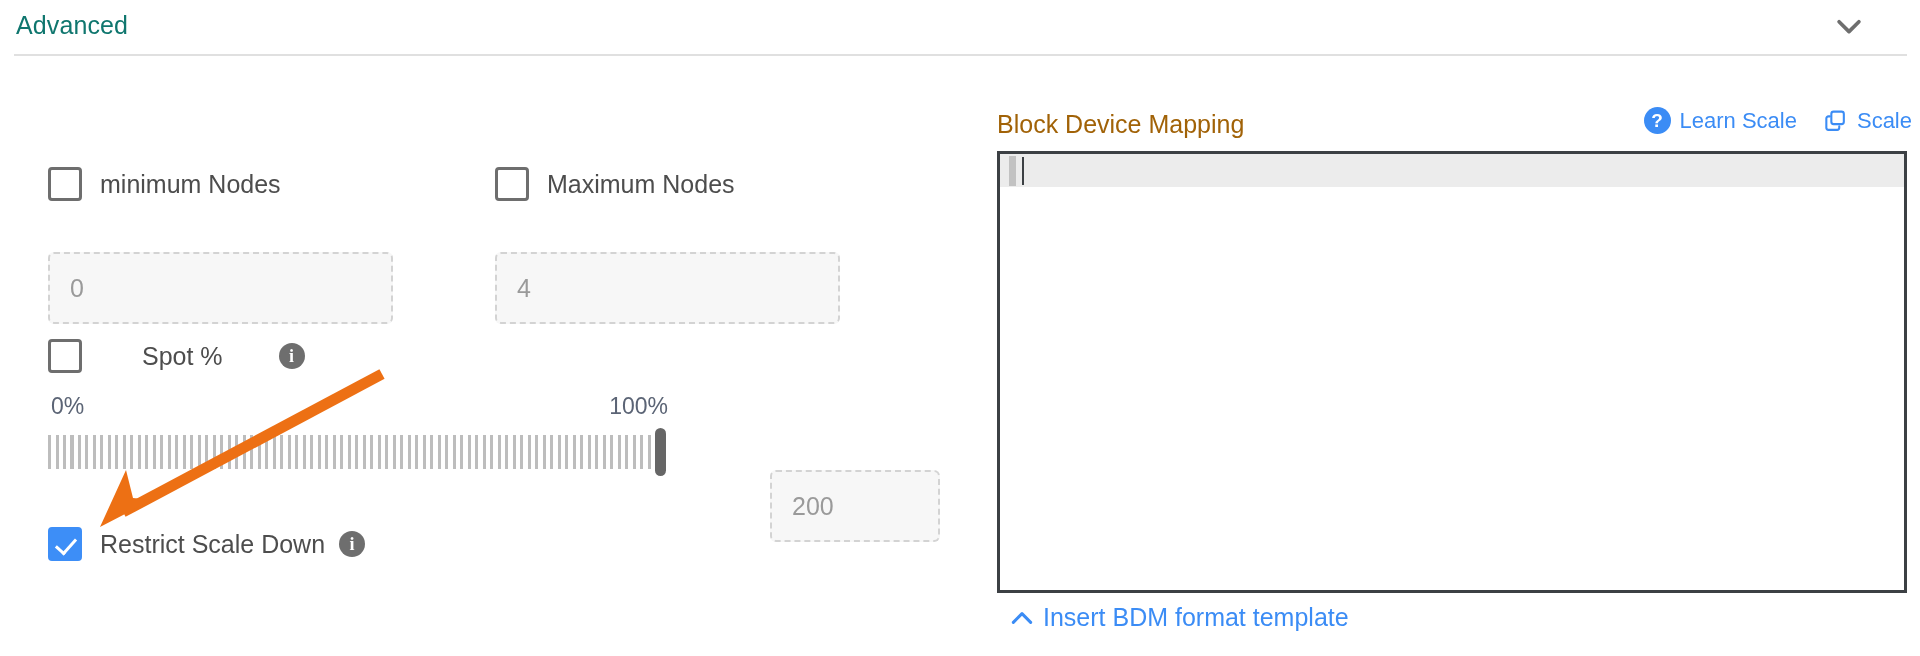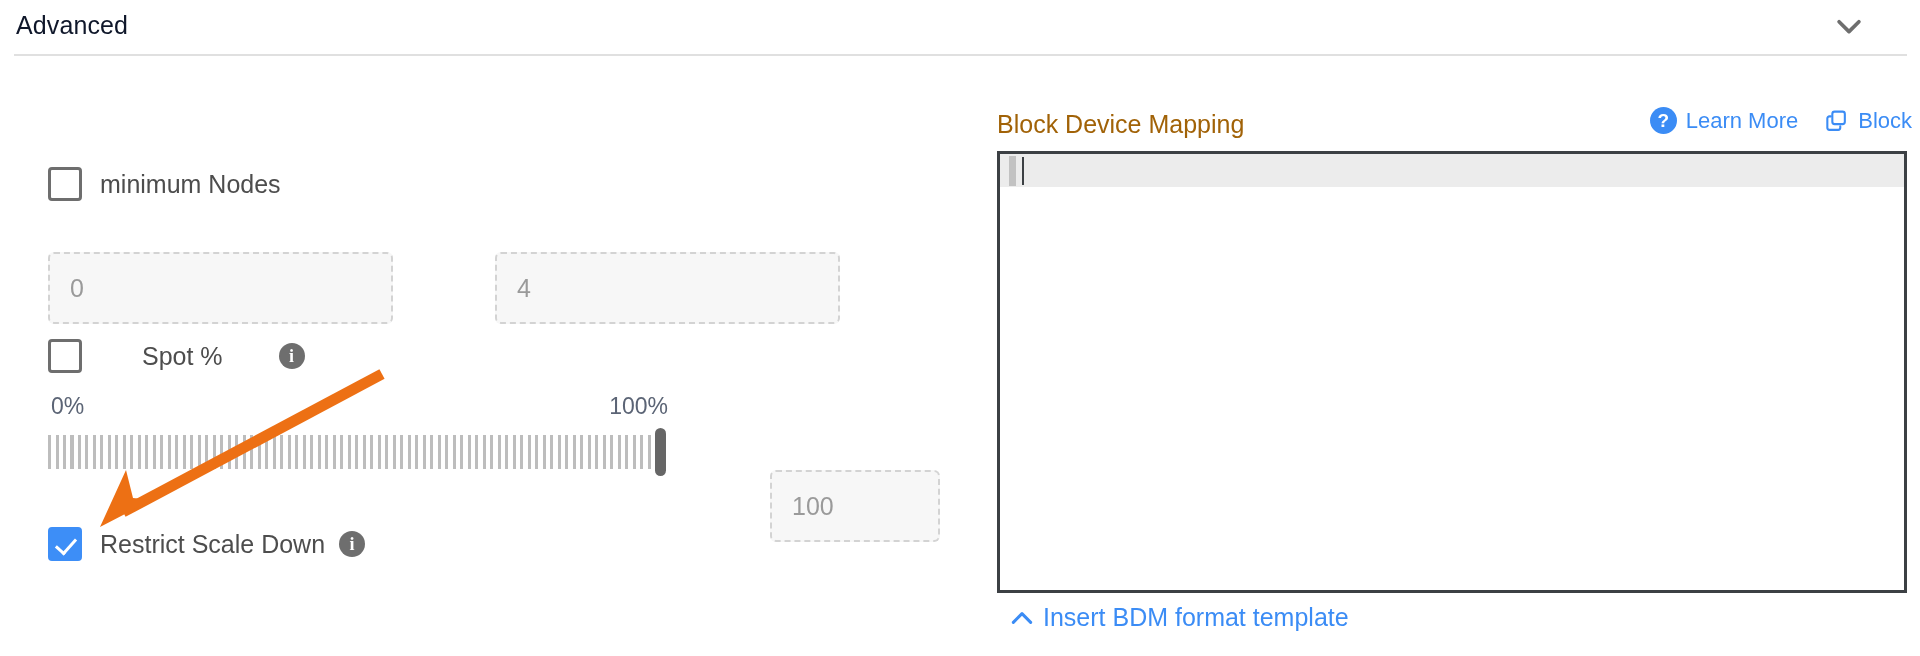--- a/index.html
+++ b/index.html
@@ -21,21 +21,21 @@
     position: absolute;
     left: 0; top: 0;
     width: 1920px;
     height: 55px;
   }
   .section-title {
     position: absolute;
     left: 16px;
     top: 11px;
     font-size: 25px;
-    color: #0f172a;
+    color: #0f766e;
     letter-spacing: .1px;
   }
   .collapse-toggle {
     position: absolute;
     right: 54px;
     top: 9px;
     width: 34px;
     height: 34px;
     cursor: pointer;
   }
@@ -310,58 +310,62 @@
 <div class="section-rule"></div>
 
 <div class="left-col">
 
   <div class="cb-row" style="left:48px; top:112px;">
     <div class="checkbox"></div>
     <div class="cb-label">minimum Nodes</div>
   </div>
   <div class="num-input" style="left:48px; top:197px; width:345px; height:72px;">0</div>
 
+  <div class="cb-row" style="left:495px; top:112px;">
+    <div class="checkbox"></div>
+    <div class="cb-label">Maximum Nodes</div>
+  </div>
   <div class="num-input" style="left:495px; top:197px; width:345px; height:72px;">4</div>
 
   <div class="cb-row" style="left:48px; top:284px;gap:42px;">
     <div class="checkbox"></div>
     <div class="cb-label">Spot %</div>
     <div class="info-icon">i</div>
   </div>
 
   <div class="slider-wrap">
     <div class="slider-min">0%</div>
     <div class="slider-max">100%</div>
     <div class="slider-track"></div>
     <div class="slider-thumb"></div>
   </div>
-  <div class="num-input slider-input" style="position:absolute;">100</div>
+  <div class="num-input slider-input" style="position:absolute;">200</div>
 
   <div class="cb-row" style="left:48px; top:472px;align-items:center;">
     <div class="checkbox checked"></div>
     <div class="cb-label">Restrict Scale Down</div>
     <div class="info-icon">i</div>
   </div>
 </div>
 
 <div class="right-col">
 
   <div class="bdm-title">Block Device Mapping</div>
 
   <div class="bdm-actions">
     <div class="action-link">
       <span class="help-badge">?</span>
-      <span>Learn More</span>
+      <span>Learn Scale</span>
     </div>
     <div class="action-link">
       <svg width="25" height="25" viewBox="0 0 24 24">
         <rect x="8" y="3.5" width="12" height="12" rx="2.2" fill="none" stroke="#3b8cf5" stroke-width="2"></rect>
         <path d="M15.6 17.6 v1.4 a2 2 0 0 1 -2 2 H5.2 a2 2 0 0 1 -2 -2 V10 a2 2 0 0 1 2 -2 H6.6" fill="none" stroke="#3b8cf5" stroke-width="2" stroke-linecap="round" stroke-linejoin="round"></path>
       </svg>
-      <span>Block</span>
+      <span>Scale</span>
     </div>
   </div>
 
   <div class="code-editor">
     <div class="editor-active-line"></div>
     <div class="editor-gutter-mark"></div>
     <div class="editor-caret"></div>
     <div class="editor-text"></div>
   </div>
 

